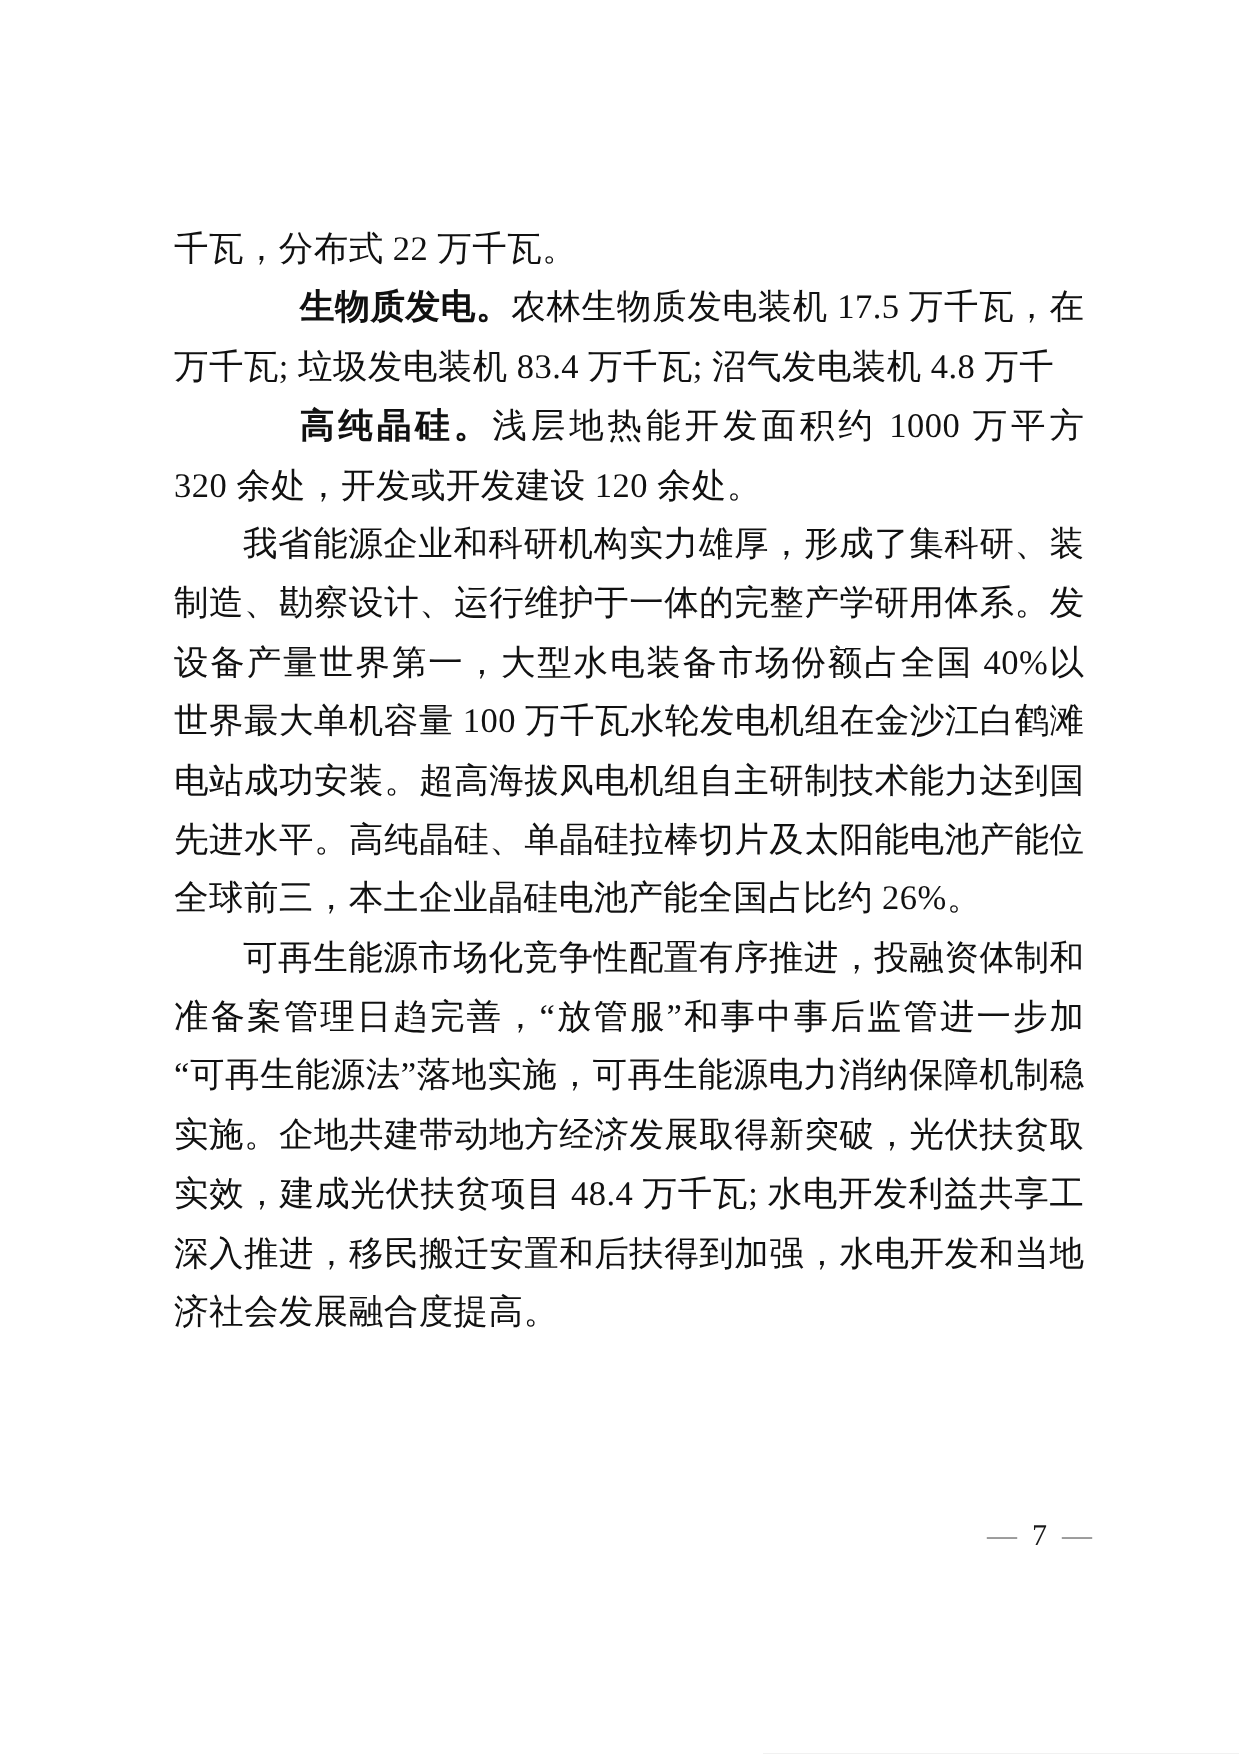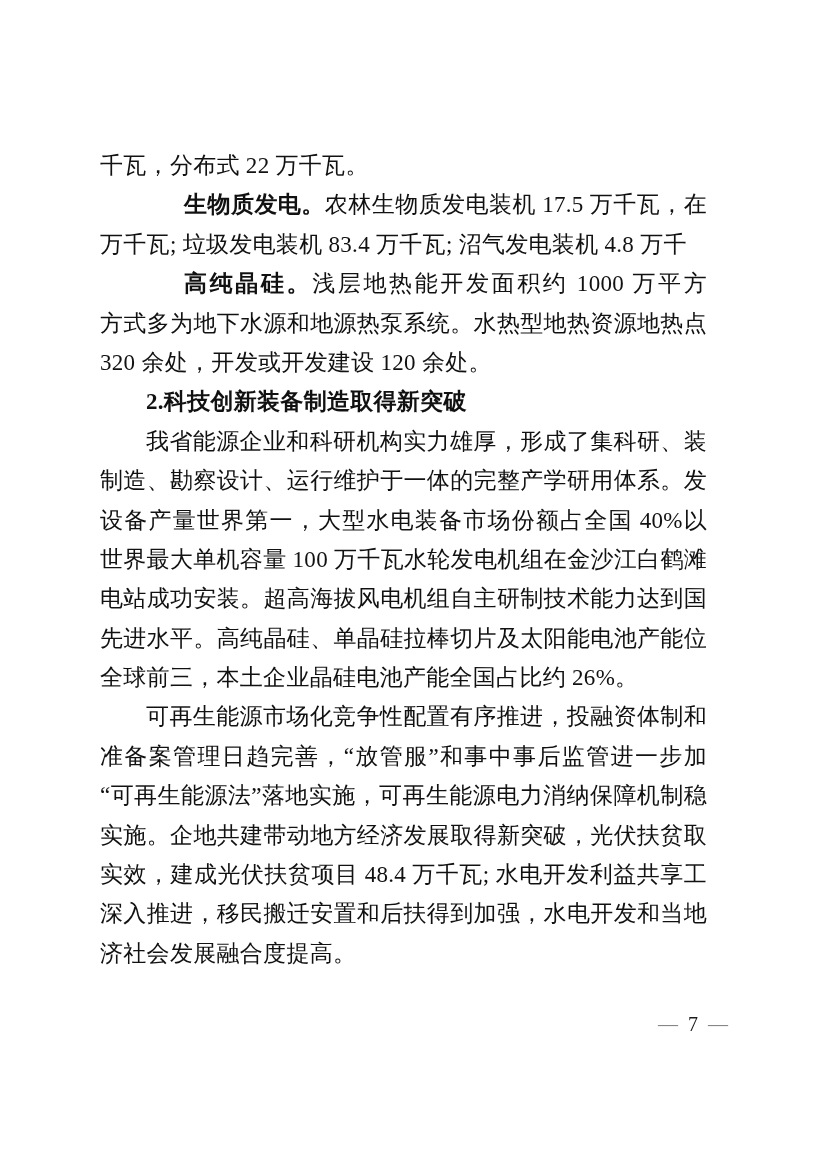--- a/index.html
+++ b/index.html
@@ -12,21 +12,21 @@
     width: 826px;
     height: 1169px;
     background: #ffffff;
     margin: 0 auto;
     overflow: hidden;
     font-family: "Liberation Serif", "DejaVu Serif", serif;
     color: #111111;
   }
   .content {
     position: absolute;
-    left: 100px;
+    left: 116px;
     top: 146px;
     width: 607px;
     font-size: 23px;
     line-height: 39.4px;
     letter-spacing: 0.3px;
     color: #111111;
   }
   .line {
     text-align: left;
     height: 39.4px;
@@ -68,23 +68,21 @@
 </head>
 <body>
 
 <div class="page">
 
   <div class="content">
       <div class="line"><span>千瓦，分布式 22 万千瓦。</span></div>
       <div class="line indent justify"><span class="lead">生物质发电。</span><span>农林生物质发电装机 17.5 万千瓦，在建 5.16</span></div>
       <div class="line"><span>万千瓦; 垃圾发电装机 83.4 万千瓦; 沼气发电装机 4.8 万千瓦。</span></div>
       <div class="line indent justify"><span class="lead">高纯晶硅。</span><span>浅层地热能开发面积约 1000 万平方米，开采</span></div>
-      <div class="line justify"><span>方式多为地下水源和地源热泵系统。水热型地热资源地热点</span></div>
       <div class="line"><span>320 余处，开发或开发建设 120 余处。</span></div>
-      <div class="line indent heading"><span>2.科技创新装备制造取得新突破</span></div>
       <div class="line indent justify"><span>我省能源企业和科研机构实力雄厚，形成了集科研、装备</span></div>
       <div class="line justify"><span>制造、勘察设计、运行维护于一体的完整产学研用体系。发电</span></div>
       <div class="line justify"><span>设备产量世界第一，大型水电装备市场份额占全国 40%以上。</span></div>
       <div class="line justify"><span>世界最大单机容量 100 万千瓦水轮发电机组在金沙江白鹤滩水</span></div>
       <div class="line justify"><span>电站成功安装。超高海拔风电机组自主研制技术能力达到国内</span></div>
       <div class="line justify"><span>先进水平。高纯晶硅、单晶硅拉棒切片及太阳能电池产能位列</span></div>
       <div class="line"><span>全球前三，本土企业晶硅电池产能全国占比约 26%。</span></div>
       <div class="line indent justify"><span>可再生能源市场化竞争性配置有序推进，投融资体制和核</span></div>
       <div class="line justify"><span>准备案管理日趋完善，“放管服”和事中事后监管进一步加强。</span></div>
       <div class="line justify"><span>“可再生能源法”落地实施，可再生能源电力消纳保障机制稳步</span></div>

